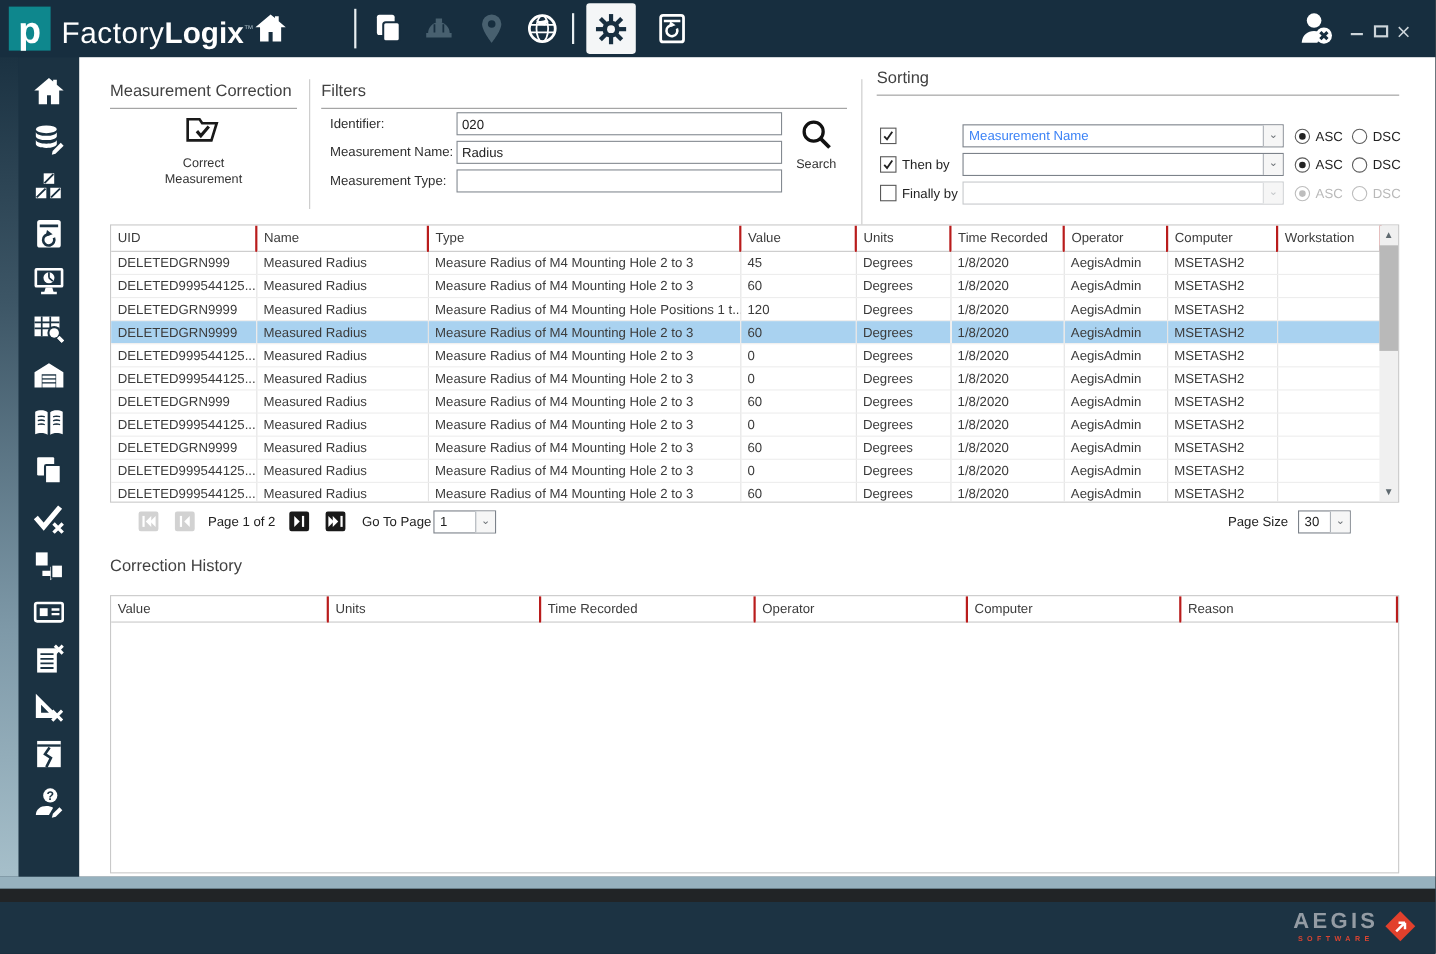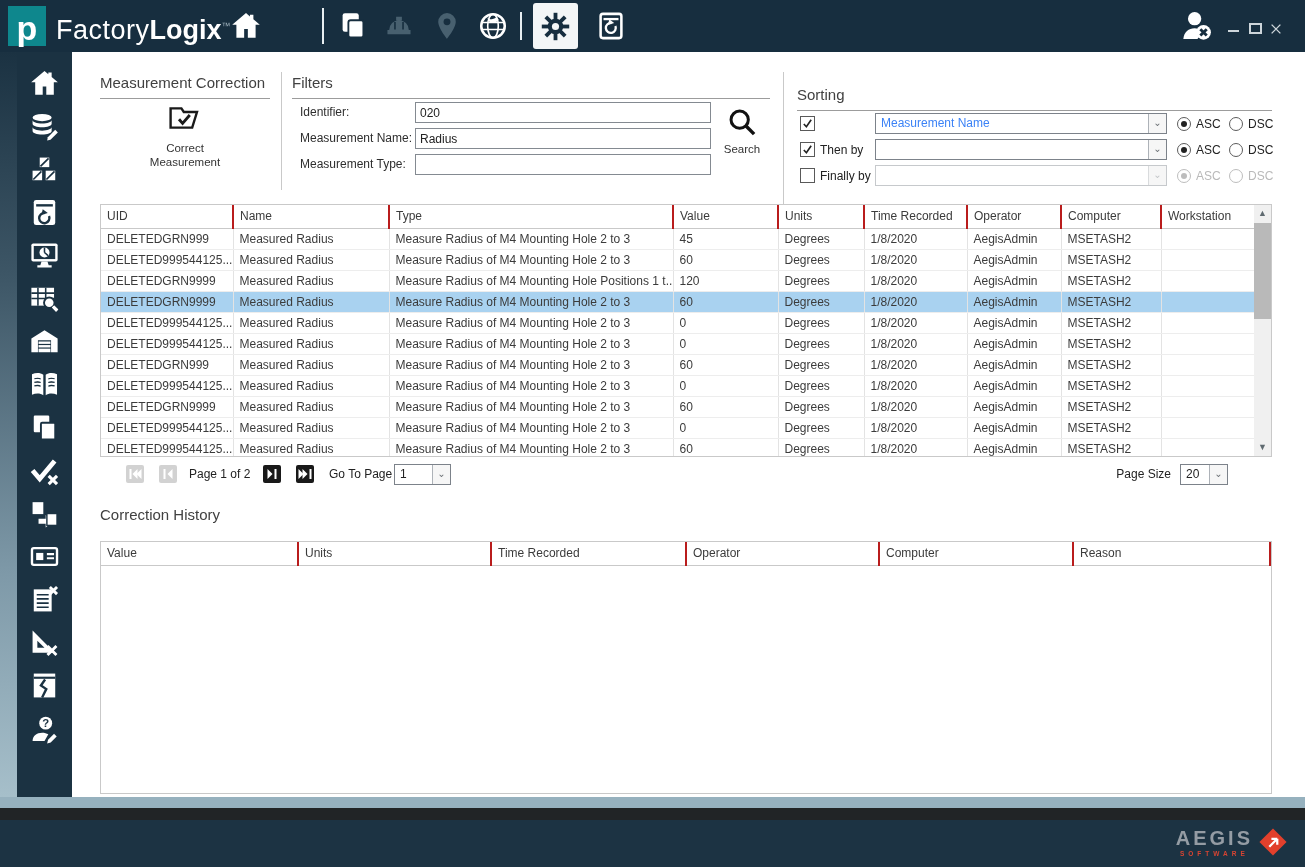--- a/index.html
+++ b/index.html
@@ -346,21 +346,21 @@
     <div class="search-btn">
       <svg viewBox="0 0 26 26">
           <circle cx="11" cy="11" r="7.5" fill="none" stroke="#111" stroke-width="2.6"></circle>
           <path d="M16.5 16.5L23.5 23.5" stroke="#111" stroke-width="3"></path>
         </svg>
       <div class="lbl">Search</div>
     </div>
 
     <div class="vdiv" style="left:711px; top:20px; height:160px;"></div>
 
-    <div class="sec-title" style="left:725px; top:34px; width:475px;">Sorting</div>
+    <div class="sec-title" style="left:725px; top:10px; width:475px;">Sorting</div>
     <div id="sorting-rows">
         <div class="sort-row" style="top: 61px;">
           <span class="checkbox " style="left:3px">
             <svg viewBox="0 0 12 12">
               <path d="M2 6.5l2.8 3L10 2" stroke="#222" stroke-width="1.8" fill="none"></path>
             </svg>
           </span>
           <span class="sort-lbl"></span>
           <span class="dropdown">
             <span class="val">Measurement Name</span>
@@ -594,21 +594,21 @@
             </g>
           </svg>
       </div>
       <div class="pg-text" style="left:218px">Go To Page</div>
       <div class="mini-select" style="left:283px; width:57px;">
         <span class="val">1</span>
         <span class="dd-btn">⌄</span>
       </div>
       <div class="pg-text" style="right:112px">Page Size</div>
       <div class="mini-select" style="right:55px; width:48px;">
-        <span class="val">20</span>
+        <span class="val">30</span>
         <span class="dd-btn">⌄</span>
       </div>
     </div>
 
     <div class="hist-title">Correction History</div>
     <div class="tbl-wrap" style="top:489px; width:1172px; height:253px;">
       <table id="hist-table" style="width:1170px">
           <colgroup>
             <col style="width:197px">
             <col style="width:193px">

